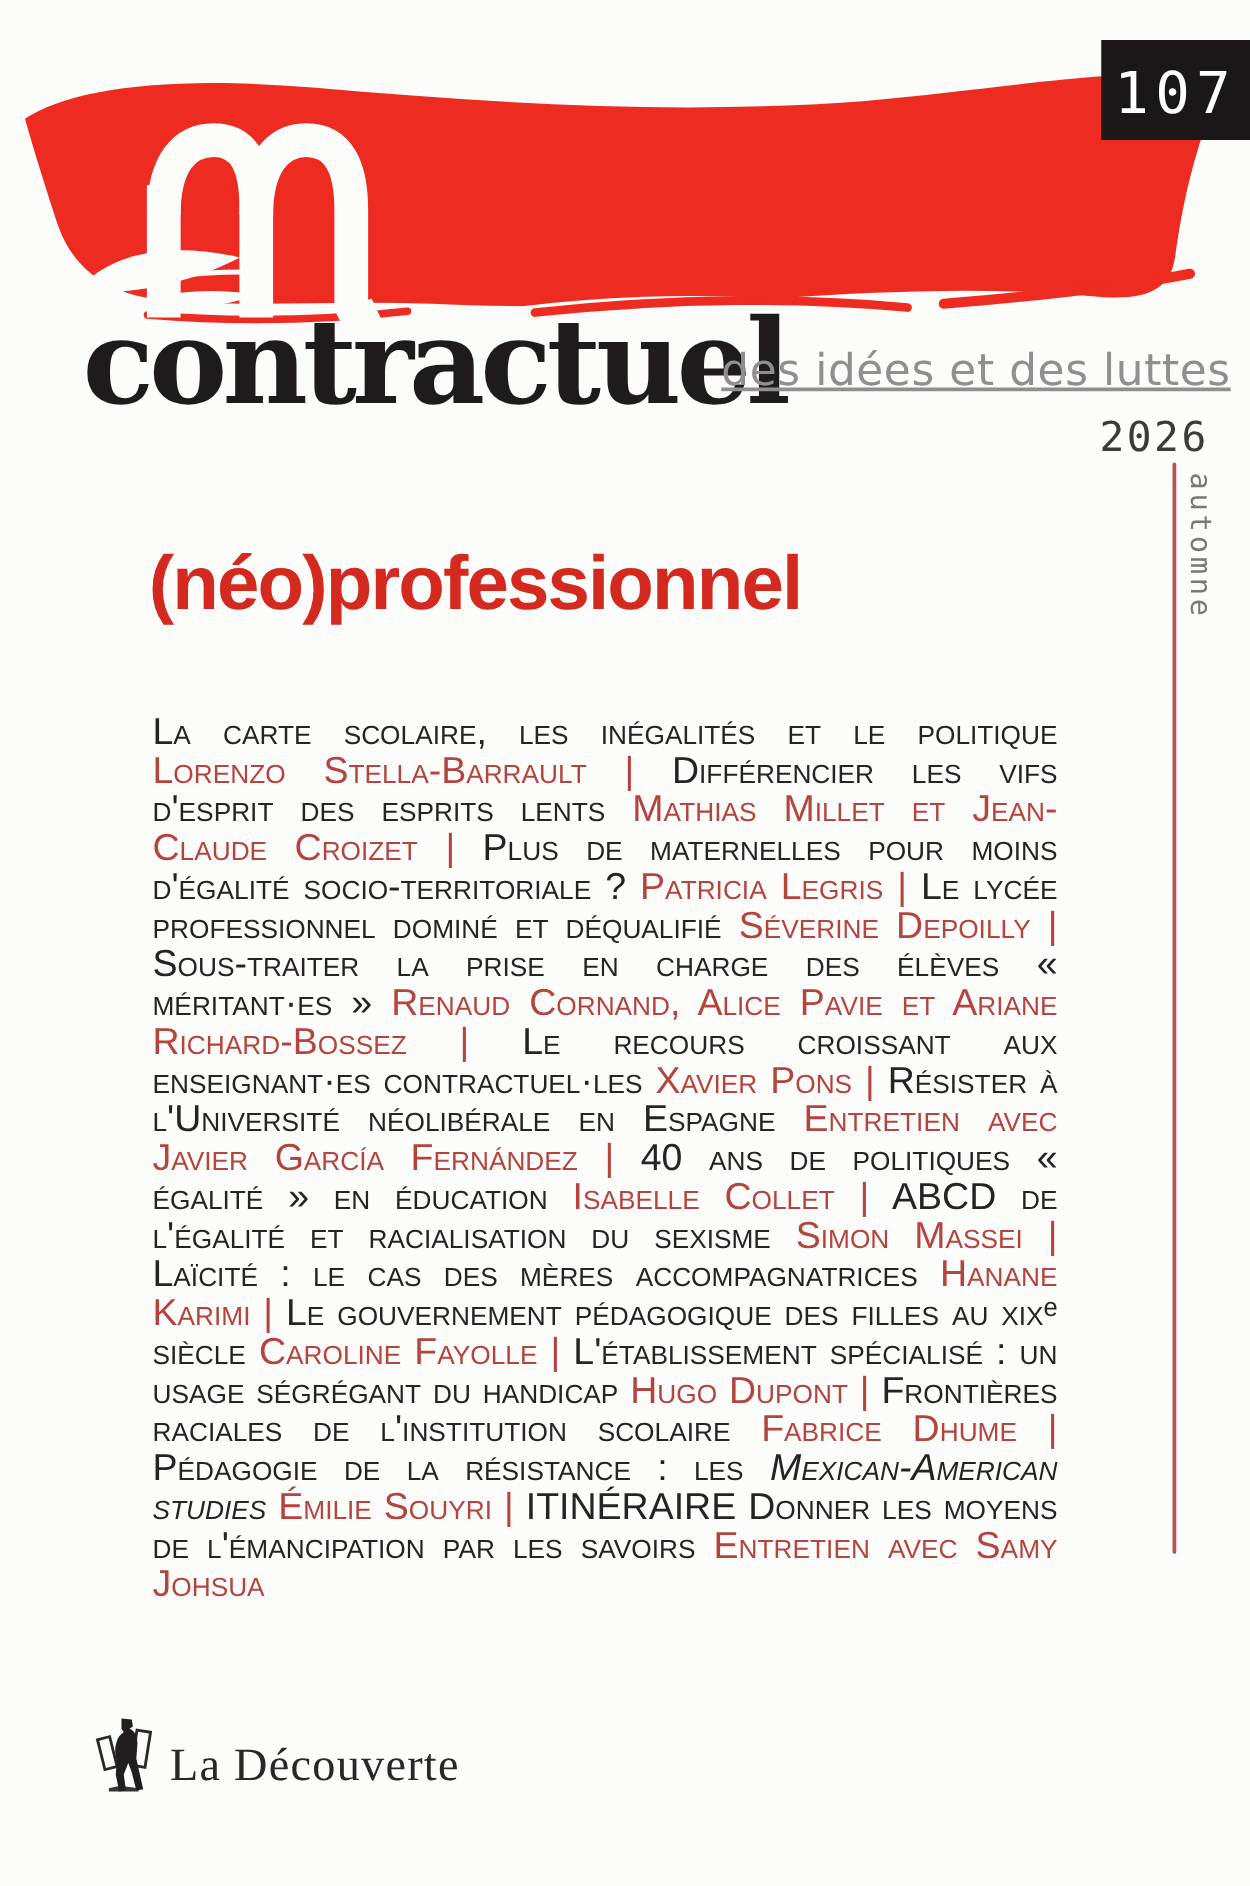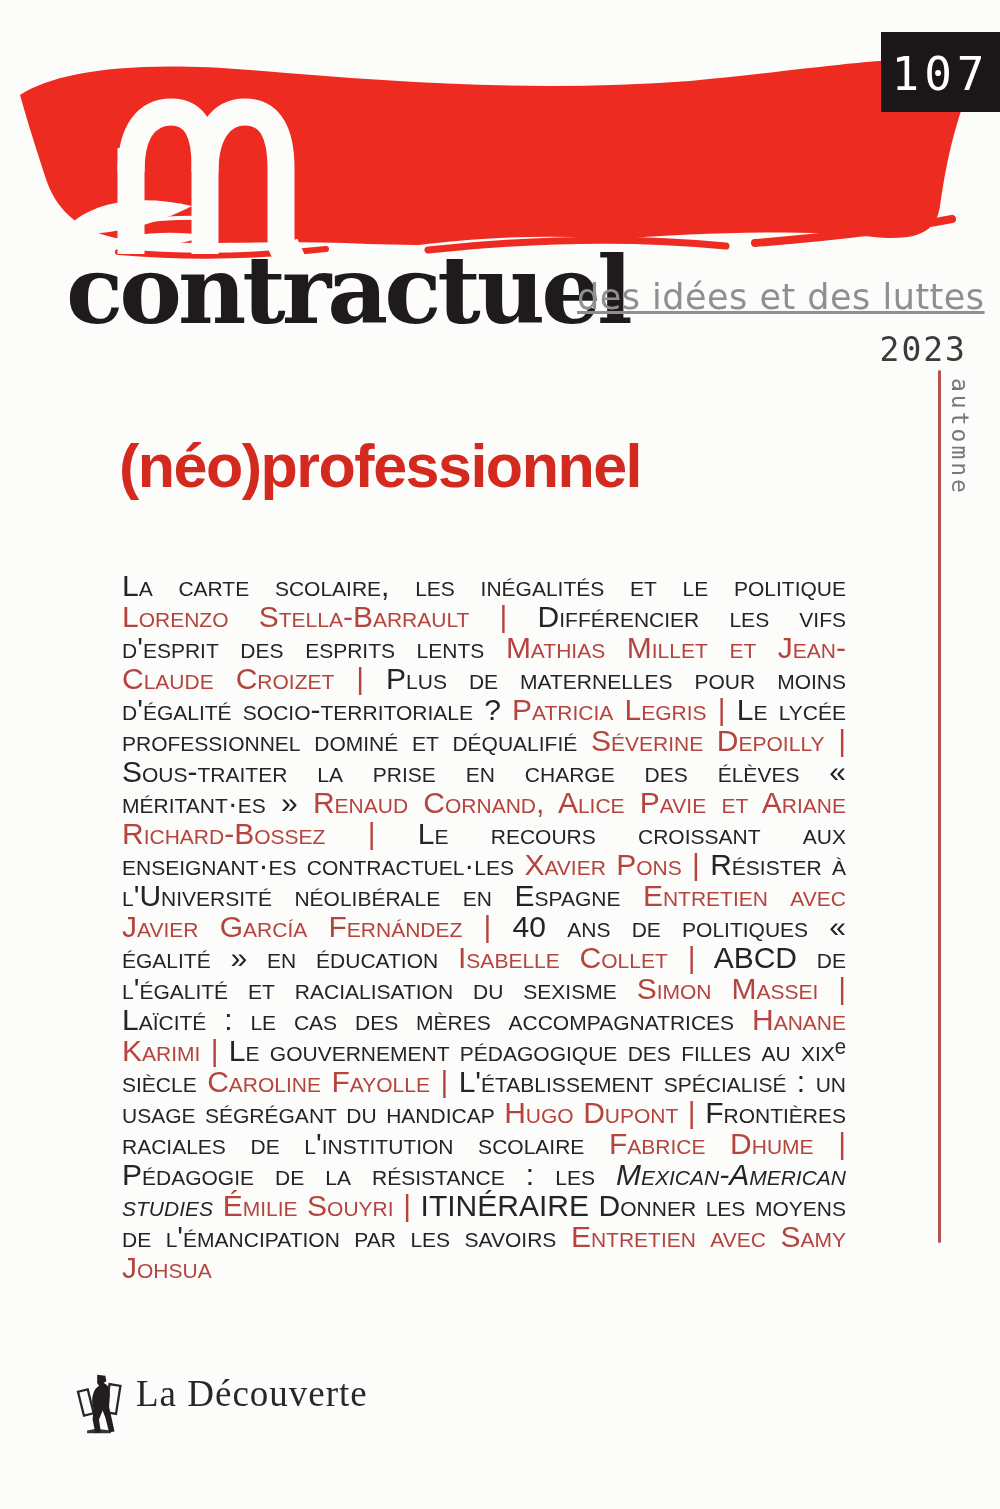--- a/index.html
+++ b/index.html
@@ -67,21 +67,21 @@
     word-spacing:1px;
   }
   .seg-title{color:#272324;}
   .seg-rubric{color:#272324;}
   .seg-author{color:#b5443e;}
   .seg-sep{color:#b5443e;}
   .seg-italic{color:#272324;font-style:italic;}
   
   .publisher{
     position:absolute;left:76px;top:1372px;
-    display:flex;gap:14px;
+    display:flex;align-items:flex-end;gap:14px;
   }
   .publisher-name{
     font-family:"Liberation Serif", serif;
     font-size:37px;color:#2b2627;letter-spacing:1px;
     padding-bottom:2px;white-space:nowrap;
   }
 </style>
 </head>
 <body>
 
@@ -122,21 +122,21 @@
       <path d="M 205 172 C 205 132 222 112 245 112 C 271 112 281 134 281 168 L 281 240 C 281 253 290 257 303 251"></path>
     </g>
   </svg>
 
   <div class="issue-box">
     <span>107</span>
   </div>
 
   <div class="masthead-title">contractuel</div>
   <div class="masthead-subtitle">des idées et des luttes</div>
-  <div class="masthead-year">2023</div>
+  <div class="masthead-year">2026</div>
   <div class="vline"></div>
   <div class="masthead-season">automne</div>
 
   <h1 class="cover-title" style="margin:0;">
     <br>
     <span>(néo)professionnel</span>
   </h1>
 
   <p class="contents" style="margin:0;"><span class="seg-title">La carte scolaire, les inégalités et le politique </span><span class="seg-author">Lorenzo Stella-Barrault</span><span class="seg-sep"> | </span><span class="seg-title">Différencier les vifs d'esprit des esprits lents </span><span class="seg-author">Mathias Millet et Jean-Claude Croizet</span><span class="seg-sep"> | </span><span class="seg-title">Plus de maternelles pour moins d'égalité socio-territoriale ? </span><span class="seg-author">Patricia Legris</span><span class="seg-sep"> | </span><span class="seg-title">Le lycée professionnel dominé et déqualifié </span><span class="seg-author">Séverine Depoilly</span><span class="seg-sep"> | </span><span class="seg-title">Sous-traiter la prise en charge des élèves « méritant·es » </span><span class="seg-author">Renaud Cornand, Alice Pavie et Ariane Richard-Bossez</span><span class="seg-sep"> | </span><span class="seg-title">Le recours croissant aux enseignant·es contractuel·les </span><span class="seg-author">Xavier Pons</span><span class="seg-sep"> | </span><span class="seg-title">Résister à l'Université néolibérale en Espagne </span><span class="seg-author">Entretien avec Javier García Fernández</span><span class="seg-sep"> | </span><span class="seg-title">40 ans de politiques « égalité » en éducation </span><span class="seg-author">Isabelle Collet</span><span class="seg-sep"> | </span><span class="seg-title">ABCD de l'égalité et racialisation du sexisme </span><span class="seg-author">Simon Massei</span><span class="seg-sep"> | </span><span class="seg-title">Laïcité : le cas des mères accompagnatrices </span><span class="seg-author">Hanane Karimi</span><span class="seg-sep"> | </span><span class="seg-title">Le gouvernement pédagogique des filles au xixᵉ siècle </span><span class="seg-author">Caroline Fayolle</span><span class="seg-sep"> | </span><span class="seg-title">L'établissement spécialisé : un usage ségrégant du handicap </span><span class="seg-author">Hugo Dupont</span><span class="seg-sep"> | </span><span class="seg-title">Frontières raciales de l'institution scolaire </span><span class="seg-author">Fabrice Dhume</span><span class="seg-sep"> | </span><span class="seg-title">Pédagogie de la résistance : les </span><span class="seg-italic">Mexican-American studies</span><span class="seg-title"> </span><span class="seg-author">Émilie Souyri</span><span class="seg-sep"> | </span><span class="seg-rubric">ITINÉRAIRE </span><span class="seg-title">Donner les moyens de l'émancipation par les savoirs </span><span class="seg-author">Entretien avec Samy Johsua</span></p>
 

